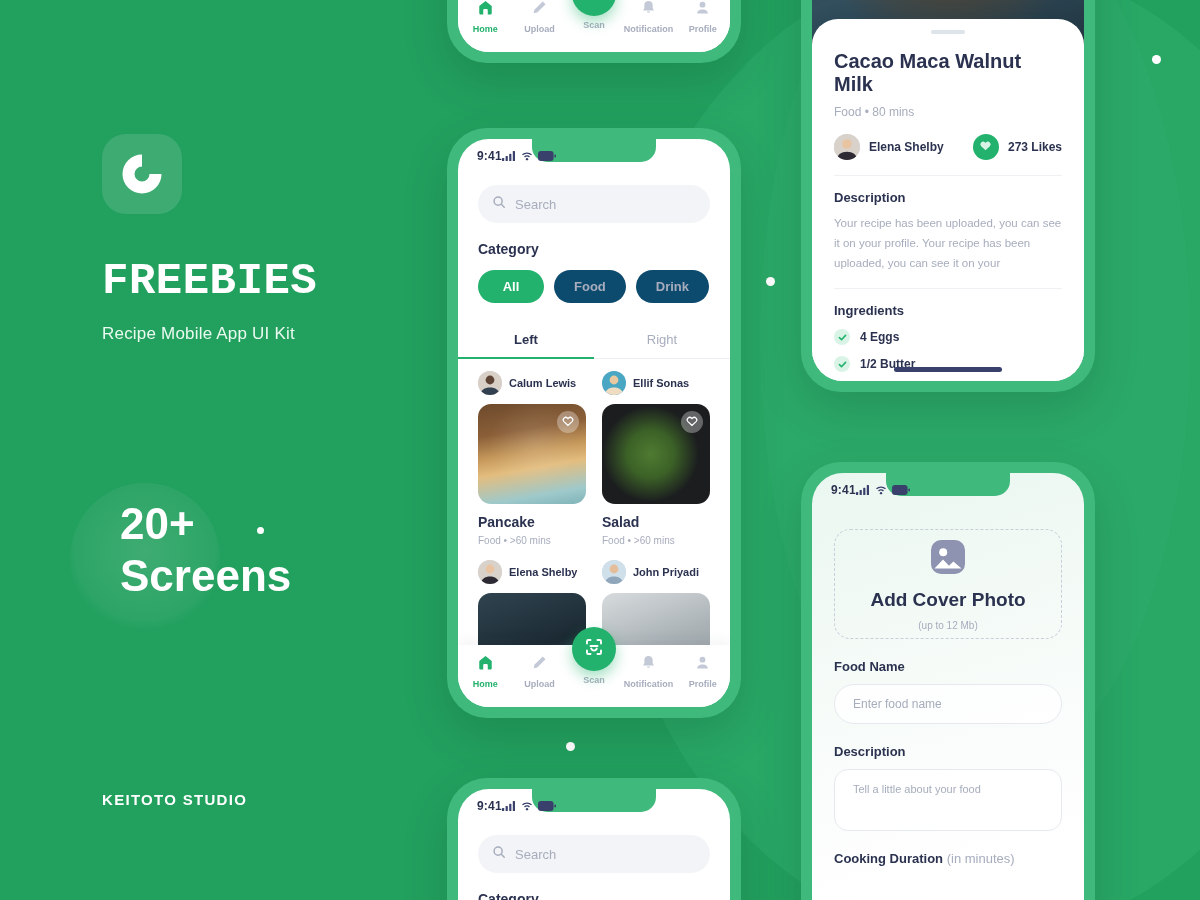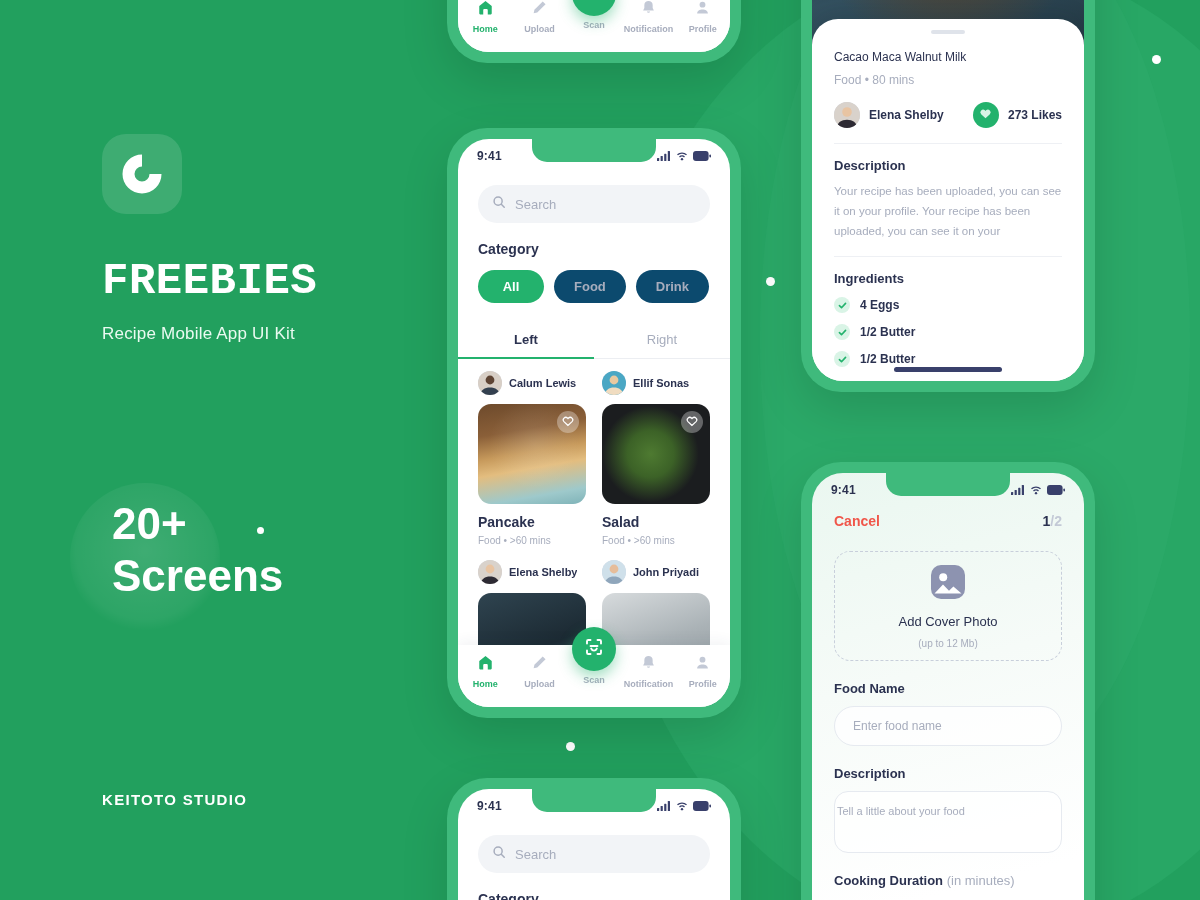--- a/index.html
+++ b/index.html
@@ -86,21 +86,21 @@
   #promo-sub {
     margin-top: 18px;
     color: #eafaf1;
     font-size: 17px;
     font-weight: normal;
     letter-spacing: .2px;
   }
 
   #stat-block {
     position: absolute;
-    left: 112px; top: 498px;
+    left: 120px; top: 498px;
     z-index: 6;
     color: #ffffff;
     font-size: 44px;
     font-weight: bold;
     line-height: 1.18;
   }
   #stat-block .l2 { display: block; }
 
   #studio {
     position: absolute;
@@ -135,21 +135,20 @@
     width: 124px; height: 23px;
     background: #3fba7c;
     border-radius: 0 0 15px 15px;
     z-index: 4;
   }
 
   .statusbar {
     position: relative;
     height: 34px;
     display: flex; align-items: center;
-    justify-content: space-between;
     padding: 0 19px;
     z-index: 5;
   }
   .status-time {
     font-size: 12px; font-weight: bold;
     color: #2b3250;
     letter-spacing: .2px;
   }
   .status-icons { display: flex; align-items: center; gap: 5px; }
 
@@ -345,21 +344,21 @@
     box-shadow: 0 -6px 20px rgba(30,45,60,.10);
   }
   .grabber {
     width: 34px; height: 4px;
     border-radius: 3px;
     background: #dfe3ea;
     margin: 11px auto 0;
   }
   .detail-title {
     margin-top: 16px;
-    font-size: 12px; font-weight: normal;
+    font-size: 20px; font-weight: bold;
     color: #2b3250;
   }
   .detail-meta { margin-top: 9px; font-size: 12px; color: #a7adbd; }
   .detail-row {
     margin-top: 15px;
     display: flex; align-items: center;
     justify-content: space-between;
   }
   .detail-row .who { display: flex; align-items: center; gap: 9px; }
   .detail-row .who .avatar { width: 26px; height: 26px; }
@@ -401,21 +400,21 @@
   .pager b { color: #2b3250; }
   .dropzone {
     margin: 22px 22px 0;
     height: 110px;
     border: 1.6px dashed #c8cfdb;
     border-radius: 16px;
     display: flex; flex-direction: column;
     align-items: center; justify-content: center;
     gap: 9px;
   }
-  .dz-title { font-size: 13px; font-weight: normal; color: #2b3250; }
+  .dz-title { font-size: 19px; font-weight: bold; color: #2b3250; }
   .dz-sub { font-size: 10px; color: #a7adbd; }
   .f-label {
     margin: 20px 22px 0;
     font-size: 13px; font-weight: bold; color: #2b3250;
   }
   .f-label .muted { color: #a7adbd; font-weight: normal; }
   .f-input {
     margin: 10px 22px 0;
     height: 40px;
     border: 1px solid #e6eaf0;
@@ -424,21 +423,21 @@
     display: flex; align-items: center;
     padding: 0 18px;
     font-size: 12px; color: #a7adbd;
   }
   .f-textarea {
     margin: 10px 22px 0;
     height: 62px;
     border: 1px solid #e6eaf0;
     border-radius: 14px;
     background: rgba(255,255,255,.72);
-    padding: 13px 2px;
+    padding: 13px 18px;
     font-size: 11px; color: #a7adbd;
   }
 </style>
 </head>
 <body>
 
 <div id="stage">
 
   <div class="deco-arc" id="arc-right-big"></div>
   <div class="deco-arc" id="arc-right-soft"></div>
@@ -799,26 +798,20 @@
           </span>
           <span>
             <svg width="18" height="10" viewBox="0 0 18 10">
                 <rect x="0" y="0" width="15.6" height="10" rx="3" fill="#39406b"></rect>
                 <rect x="16.4" y="3.4" width="1.6" height="3.2" rx=".8" fill="#39406b"></rect>
               </svg>
           </span>
         </span>
       </div>
 
-      <div class="form-head">
-        <span class="cancel">Cancel</span>
-        <span class="pager">
-          <b>1</b><span>/2</span>
-        </span>
-      </div>
 
       <div class="dropzone">
         <span>
           <svg width="38" height="38" viewBox="0 0 38 38">
             <rect x="2" y="2" width="34" height="34" rx="10" fill="#8d93b0"></rect>
             <circle cx="14.2" cy="14.2" r="4" fill="#ffffff"></circle>
             <path d="M5.5 30.5 14 21.5l6 6.2 4.4-4.2 8.1 7Z" fill="#ffffff"></path>
           </svg>
         </span>
         <span class="dz-title">Add Cover Photo</span>

